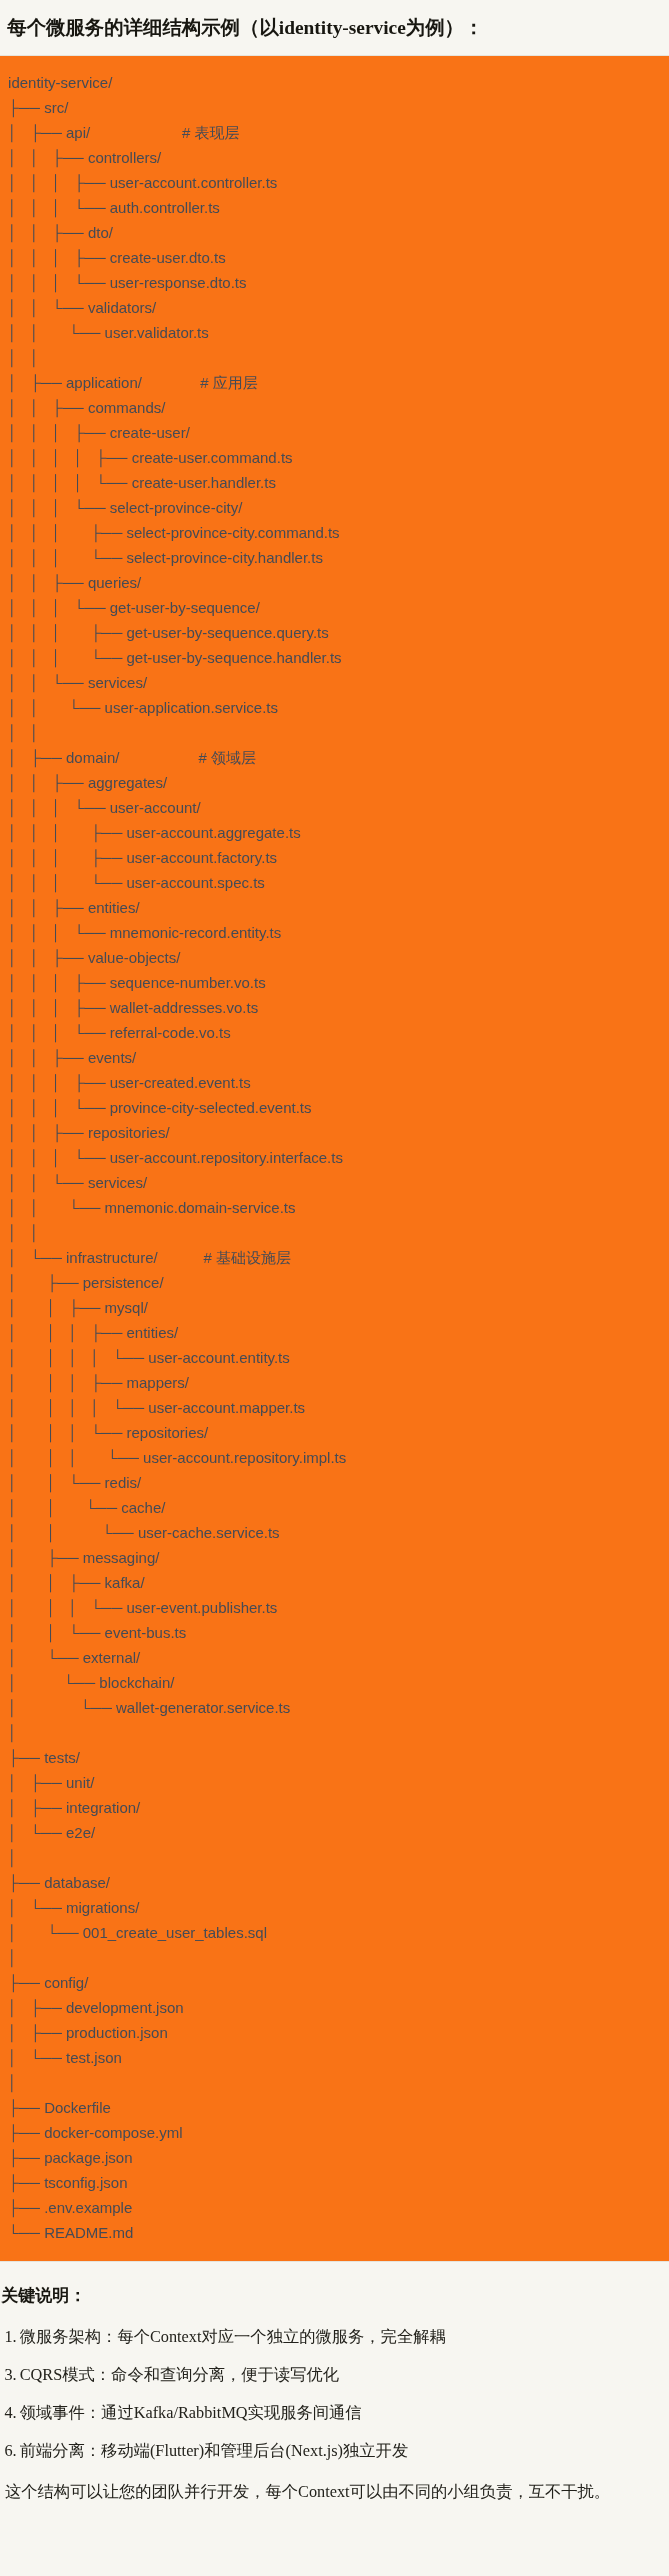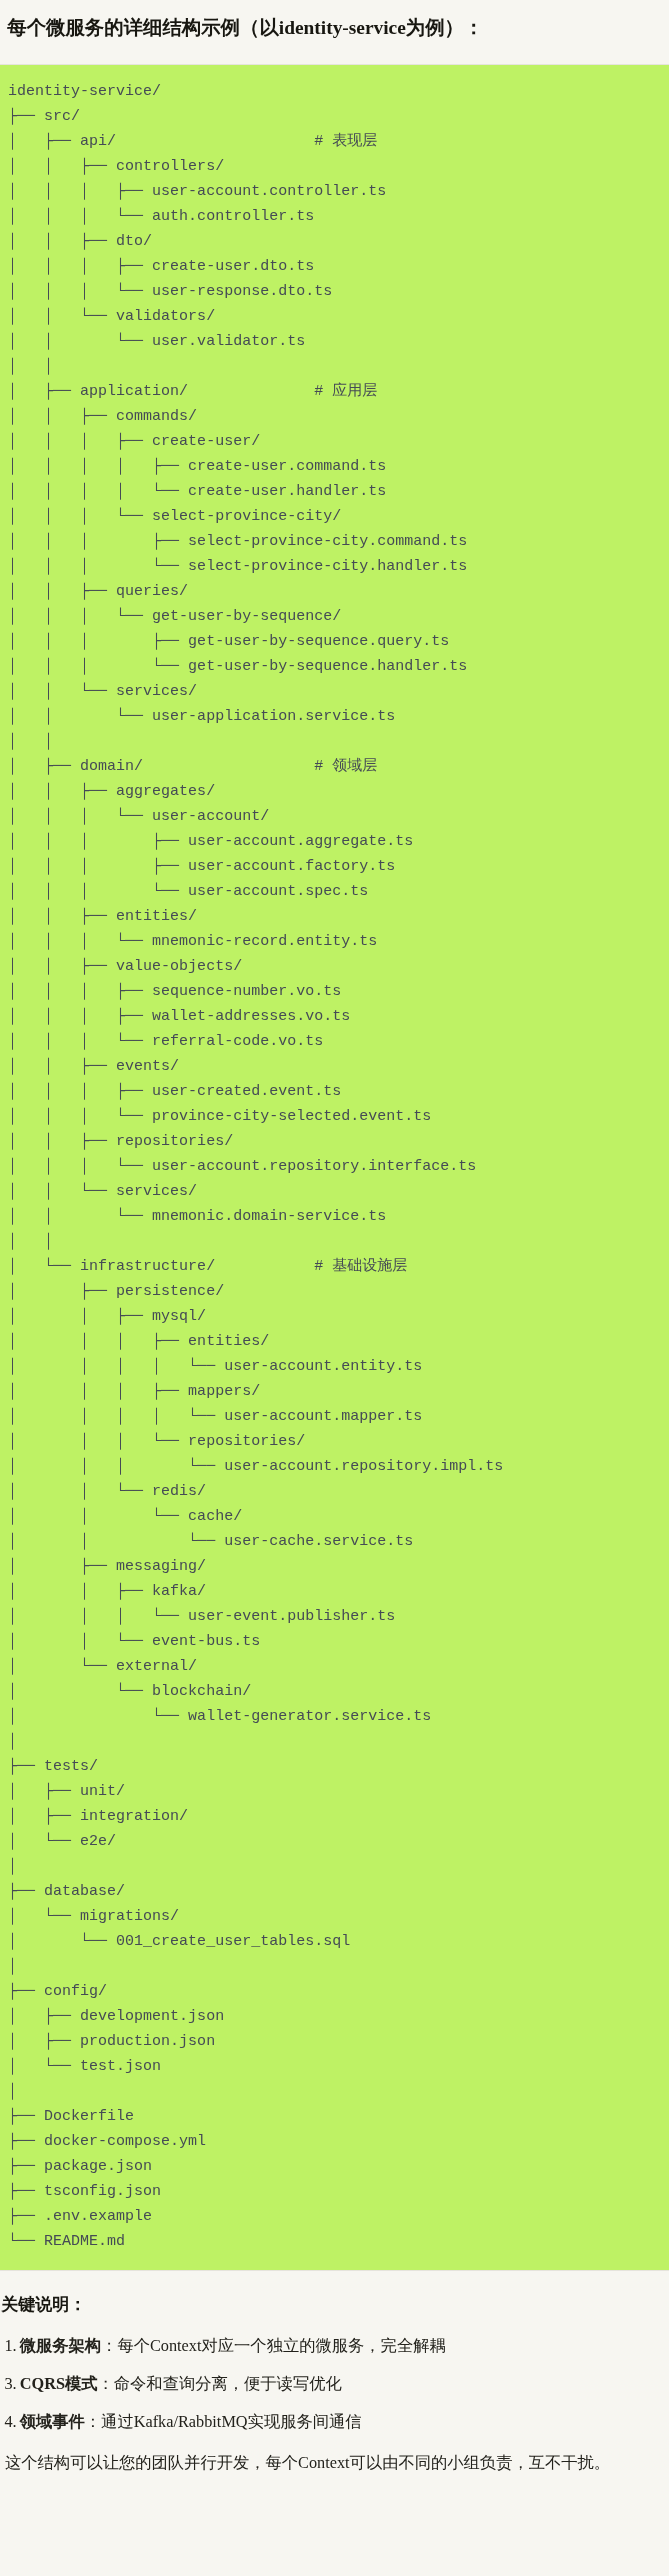--- a/index.html
+++ b/index.html
@@ -13,26 +13,26 @@
   }
   .page-title {
     margin: 6px;
     padding: 8.8px 5px 0 1.3px;
     font-size: 19.4px;
     line-height: 25px;
     font-weight: 700;
     color: #181711;
   }
   .code-block {
-    margin: 24px 0 0 0;
-    background: #bef264;
+    margin: 15px 0 0 0;
+    background: #f97316;
     border-top: 0.6px solid #e6e4dd;
     border-bottom: 0.6px solid #e6e4dd;
     padding: 14.4px 6.3px 15.6px 8.1px;
-    font-family: Liberation Mono, monospace;
+    font-family: Liberation Sans, sans-serif;
     font-size: 15px;
     line-height: 25px;
     color: #454b55;
     white-space: pre;
     overflow: hidden;
   }
   .notes-heading {
     margin: 21px 0 0 0;
     padding-left: 1.3px;
     font-size: 17px;
@@ -44,21 +44,21 @@
     margin-top: 16.3px;
     padding-left: 4.4px;
   }
   .note-item {
     font-size: 16.3px;
     line-height: 25px;
     margin-bottom: 13px;
     color: #23221c;
   }
   .note-item .num { margin-right: 3.1px; }
-  .note-item .term { font-weight: 700; }
+  .note-item .term { font-weight: 400; }
   .closing-paragraph {
     margin-top: 15.6px;
     padding-left: 5px;
     font-size: 16.3px;
     line-height: 25px;
     color: #23221c;
   }
 </style>
 </head>
 <body>
@@ -154,18 +154,19 @@
 ├── tsconfig.json
 ├── .env.example
 └── README.md</pre>
 
   <h3 class="notes-heading">关键说明：</h3>
 
   <div class="notes-list">
     <div class="note-item"><span class="num">1.</span><span class="term">微服务架构</span><span class="desc">：每个Context对应一个独立的微服务，完全解耦</span></div>
     <div class="note-item"><span class="num">3.</span><span class="term">CQRS模式</span><span class="desc">：命令和查询分离，便于读写优化</span></div>
     <div class="note-item"><span class="num">4.</span><span class="term">领域事件</span><span class="desc">：通过Kafka/RabbitMQ实现服务间通信</span></div>
+    <div class="note-item"><span class="num">6.</span><span class="term">前端分离</span><span class="desc">：移动端(Flutter)和管理后台(Next.js)独立开发</span></div>
   </div>
 
   <div class="closing-paragraph">这个结构可以让您的团队并行开发，每个Context可以由不同的小组负责，互不干扰。</div>
 
 </div>
 
 
 </body></html>

